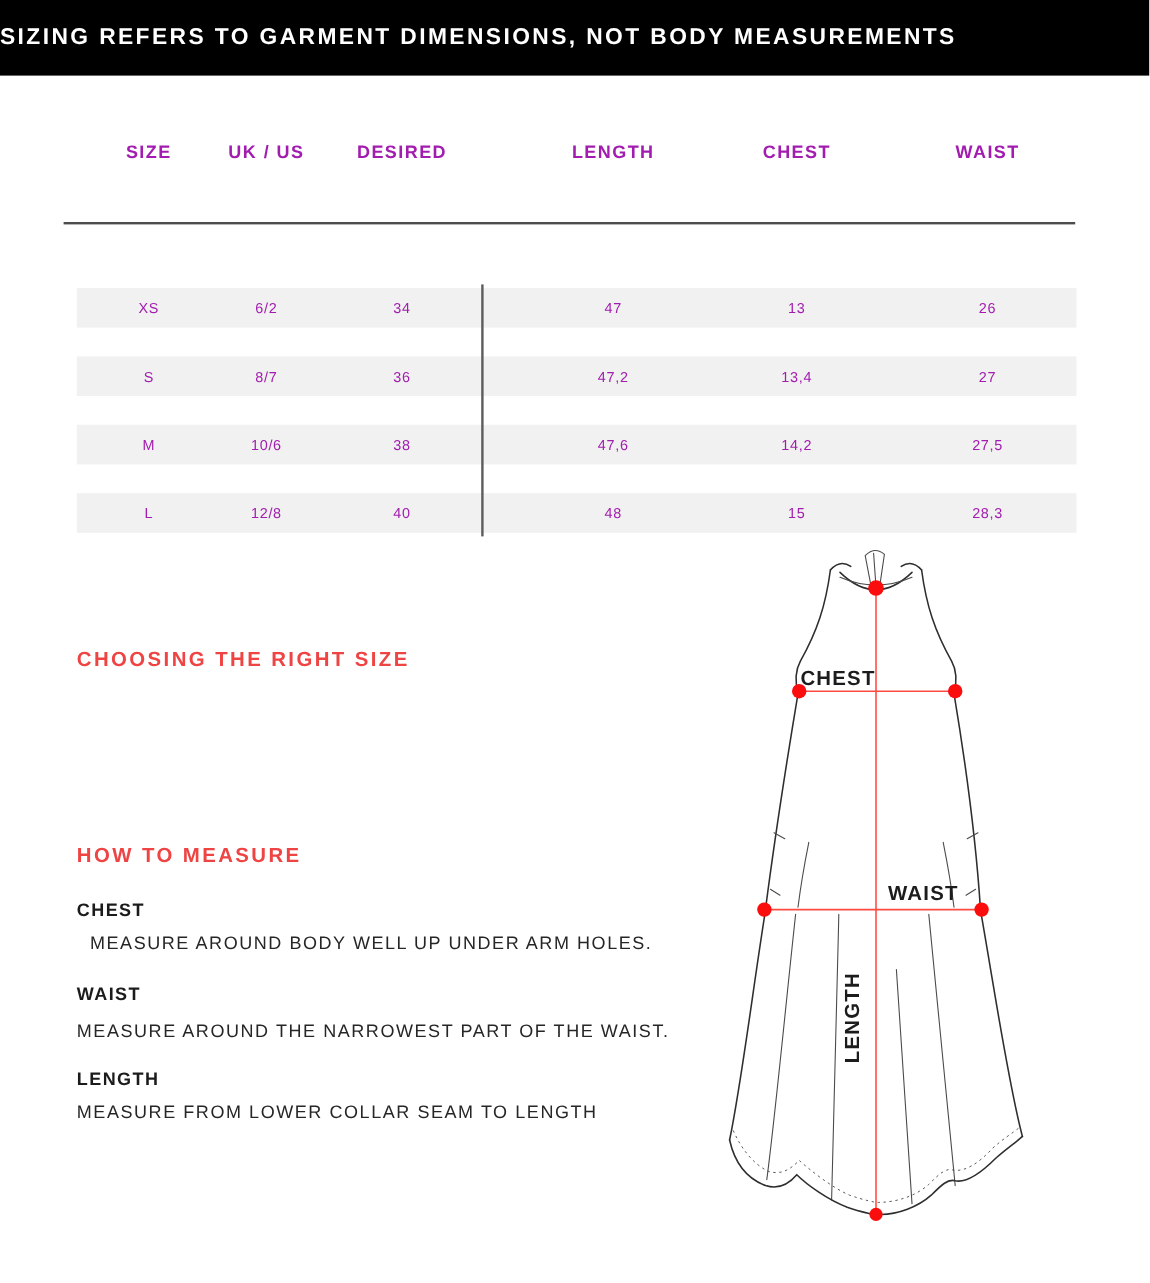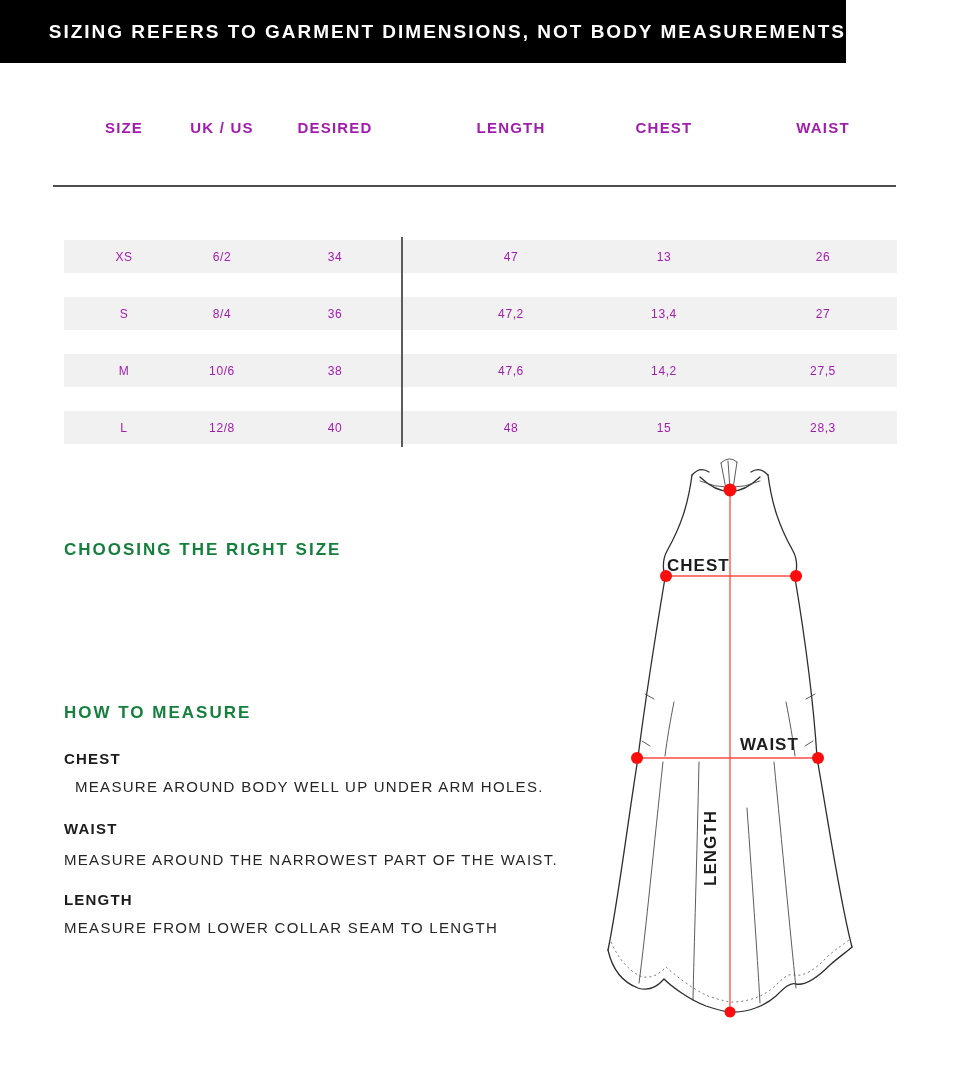--- a/index.html
+++ b/index.html
@@ -5,22 +5,22 @@
   * { margin:0; padding:0; box-sizing:border-box; }
   html,body { background:#ffffff; }
   body { font-family:"Liberation Sans", sans-serif; color:#1c1c1c; }
   .page {
     position:relative; width:958px; height:1069px; background:#ffffff;
     overflow:hidden; margin:0;
   }
 
   
   .banner {
-    position:absolute; left:0; top:0; width:846px; height:63px;
-    background:#000000; display:flex; align-items:center; justify-content:flex-end;
+    position:absolute; left:0; top:0; width:958px; height:63px;
+    background:#000000; display:flex; align-items:center; justify-content:flex-start;
   }
   .banner-text {
     color:#ffffff; font-size:19px; font-weight:700; letter-spacing:2px;
     white-space:nowrap;
   }
 
   
   .thead-row, .t-row { position:absolute; left:64px; width:833px; height:33px; }
   .thead-row { top:110px; }
   .cell {
@@ -39,21 +39,21 @@
   .t-row { background:#f1f1f1; }
   .row-0 { top:240px; } .row-1 { top:297px; } .row-2 { top:354px; } .row-3 { top:411px; }
   .v-divider {
     position:absolute; left:401px; top:237px; width:2px; height:210px;
     background:#5c5c5c;
   }
 
   
   .sec-heading {
     position:absolute; left:64px; font-size:17px; font-weight:700;
-    letter-spacing:2px; color:#15803d; white-space:nowrap;
+    letter-spacing:2px; color:#ef4444; white-space:nowrap;
   }
   .heading-choose { top:540px; }
   .heading-htm    { top:703px; }
   .para {
     position:absolute; left:64px; font-size:15px; font-weight:400;
     letter-spacing:1.3px; color:#262626; line-height:25px; white-space:nowrap;
   }
   .para-choose { top:591px; }
   .sub-label {
     position:absolute; left:64px; font-size:15px; font-weight:700;
@@ -96,21 +96,21 @@
   <div class="t-row row-0">
     <span class="cell c0">XS</span>
     <span class="cell c1">6/2</span>
     <span class="cell c2">34</span>
     <span class="cell c3">47</span>
     <span class="cell c4">13</span>
     <span class="cell c5">26</span>
   </div>
   <div class="t-row row-1">
     <span class="cell c0">S</span>
-    <span class="cell c1">8/4</span>
+    <span class="cell c1">8/7</span>
     <span class="cell c2">36</span>
     <span class="cell c3">47,2</span>
     <span class="cell c4">13,4</span>
     <span class="cell c5">27</span>
   </div>
   <div class="t-row row-2">
     <span class="cell c0">M</span>
     <span class="cell c1">10/6</span>
     <span class="cell c2">38</span>
     <span class="cell c3">47,6</span>

